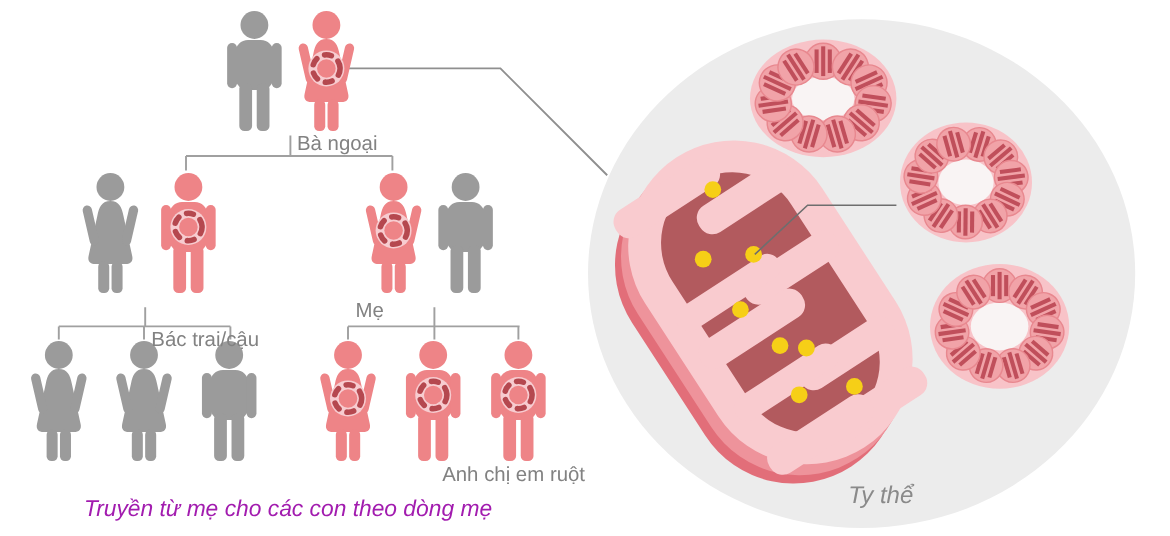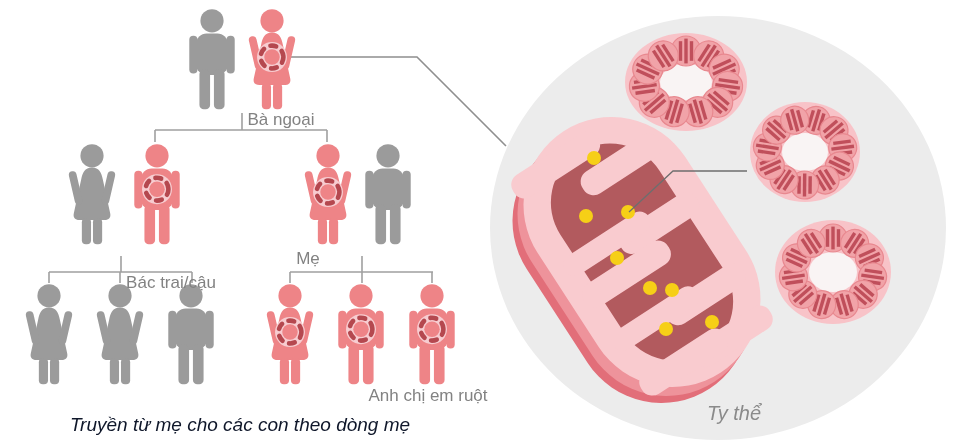--- a/index.html
+++ b/index.html
@@ -8,21 +8,21 @@
     font-family:"Liberation Sans","DejaVu Sans",sans-serif;
   }
   .art{position:absolute;left:0;top:0;width:975px;height:447px;}
   .prow{position:absolute;display:flex;}
   .person{width:58px;height:106px;flex:none;display:block;}
   .lbl{
     position:absolute;transform:translateX(-50%);white-space:nowrap;
     color:#828282;font-size:17px;line-height:1.1;
   }
   .lbl.italic{font-style:italic;color:#8a8a8a;}
-  .caption{font-style:italic;font-size:19px;color:#0f172a;}
+  .caption{font-style:italic;font-size:19px;color:#a21caf;}
   .adn-lbl{font-size:19px;}
   .tythe-lbl{font-size:20px;}
 </style>
 </head>
 <body>
 
 <div class="stage">
 
   <svg class="art" viewBox="0 0 975 447" aria-hidden="true">
     <defs>

